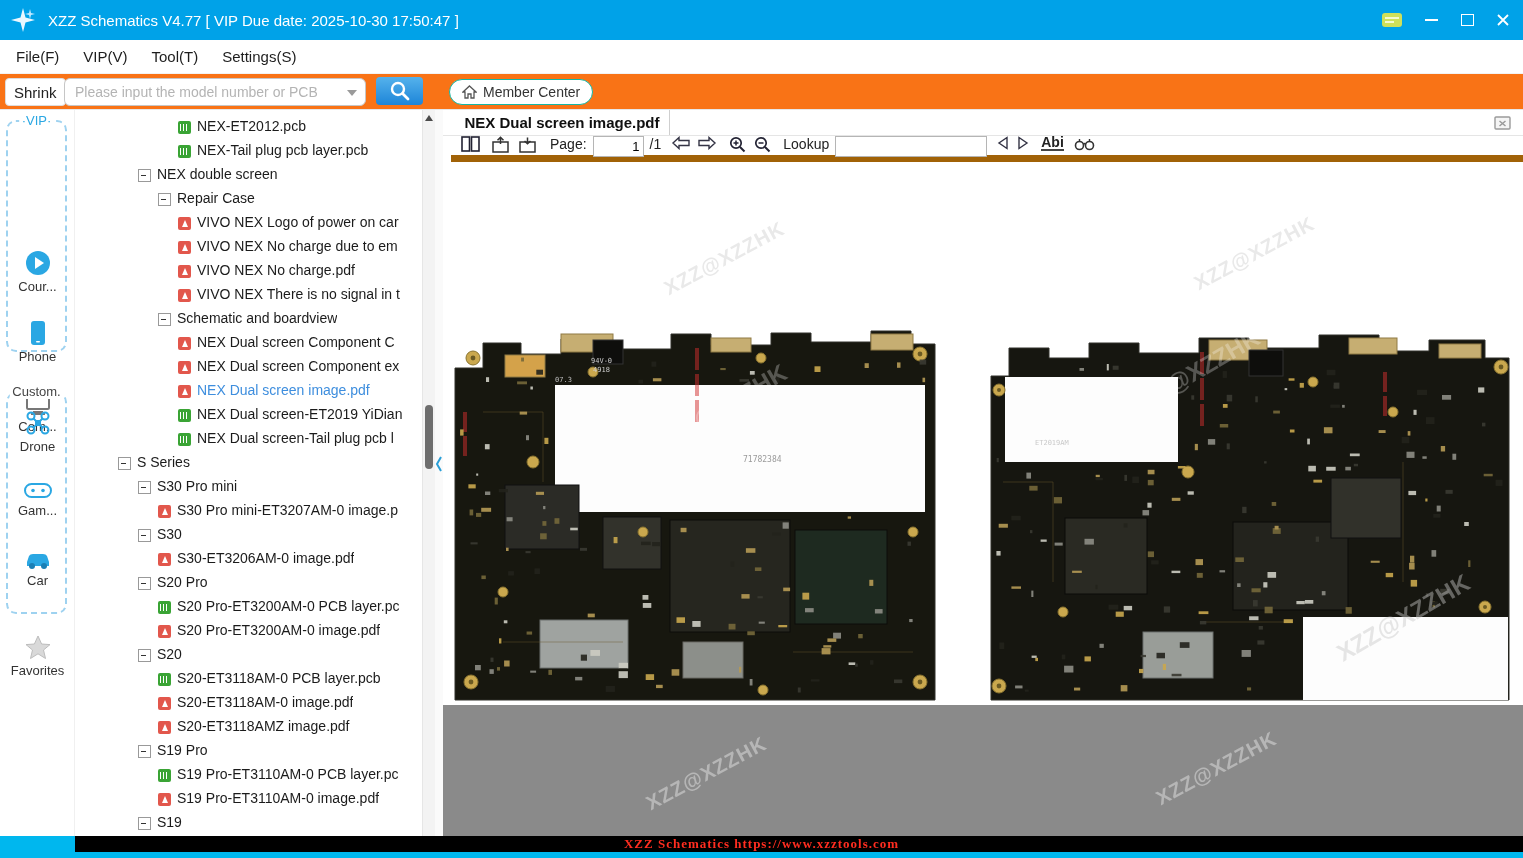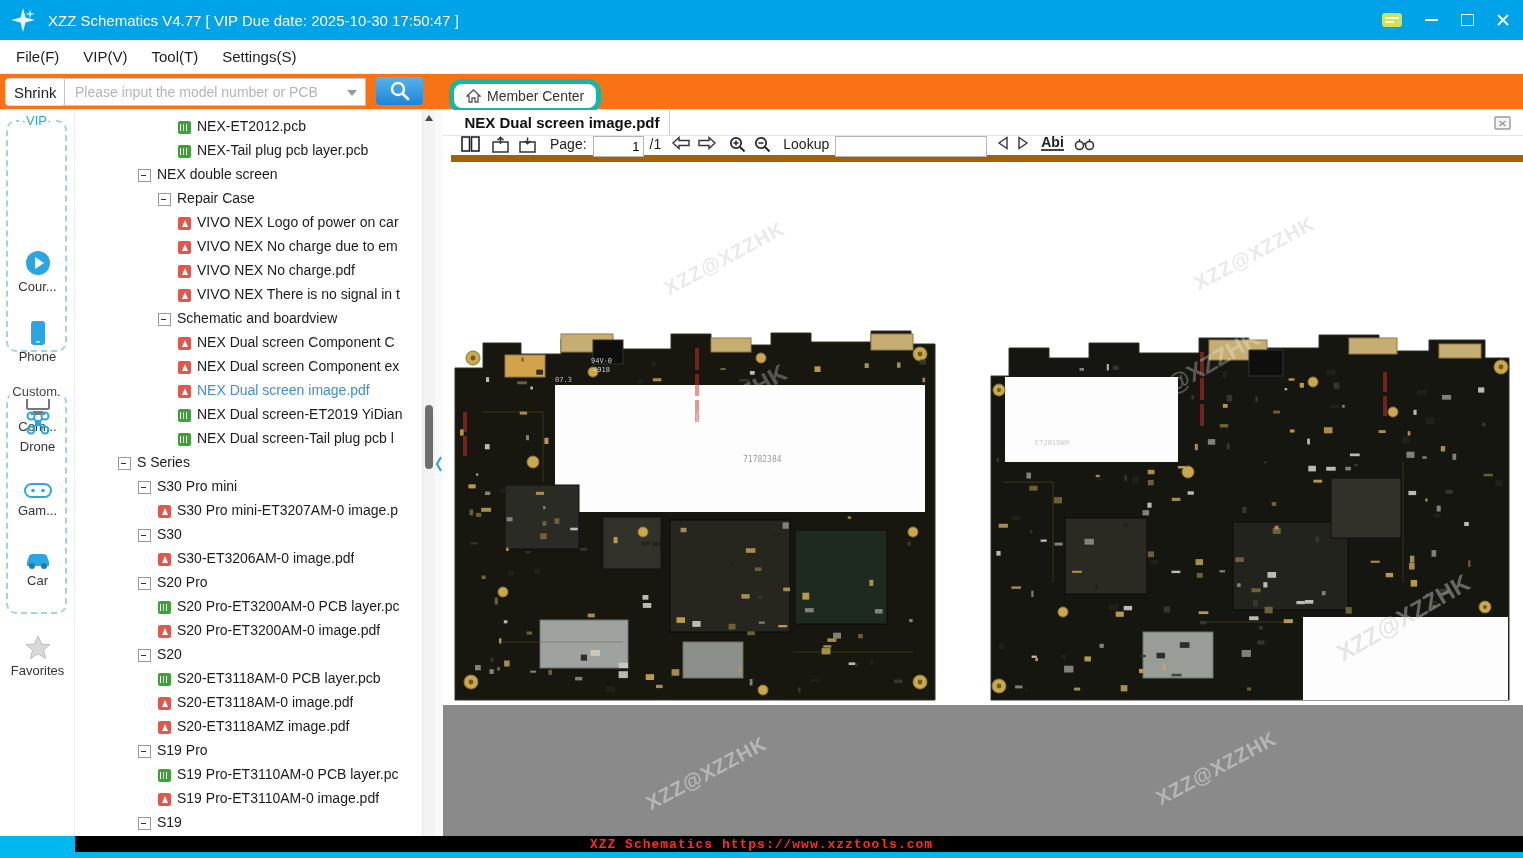--- a/index.html
+++ b/index.html
@@ -18,27 +18,27 @@
 
   
   #menubar{left:0;top:40px;width:1523px;height:34px;background:#fff;display:flex;align-items:center;
            padding-left:16px;gap:24px;font-size:15px;color:#1d1d1d;box-sizing:border-box;border-bottom:1px solid #f3f3f3;}
   .menu-item{cursor:default;}
 
   
   #toolbar{left:0;top:74px;width:1523px;height:36px;background:#f97316;border-bottom:1px solid #e7e7e7;box-sizing:border-box;}
   #shrink-btn{position:absolute;left:5px;top:4px;height:26px;padding:0 8px;border:1px solid #dcdcdc;border-radius:4px;
               background:#fff;font-size:15px;color:#222;display:flex;align-items:center;}
-  #search-box{position:absolute;left:64px;top:4px;width:300px;height:26px;border:1px solid #c6c6c6;border-radius:0;background:#fff;}
+  #search-box{position:absolute;left:64px;top:4px;width:300px;height:26px;border:1px solid #c6c6c6;border-radius:6px;background:#fff;}
   #search-input{border:none;outline:none;width:270px;height:24px;margin-left:8px;font-size:14px;color:#333;font-family:"Liberation Sans",sans-serif;}
   #search-input::placeholder{color:#b4b4b4;}
   #search-chevron{position:absolute;right:8px;top:11px;width:0;height:0;border-left:5px solid transparent;border-right:5px solid transparent;border-top:6px solid #9a9a9a;}
   #search-btn{position:absolute;left:376px;top:3px;width:47px;height:28px;border:none;border-radius:4px;
               background:linear-gradient(#55b2ec,#1d85d8);display:flex;align-items:center;justify-content:center;}
-  #member-center-btn{position:absolute;left:449px;top:5px;height:24px;padding:0 12px;border:5px solid #14b8a6;border-radius:13px;
+  #member-center-btn{position:absolute;left:449px;top:5px;height:24px;padding:0 12px;border:1px solid #14b8a6;border-radius:13px;
               background:#fff;display:flex;align-items:center;gap:6px;font-size:14px;color:#333;}
 
   
   #sidebar{left:0;top:110px;width:75px;height:726px;background:#fff;border-right:1px solid #f0f0f0;box-sizing:border-box;}
   .dashed-box{position:absolute;left:6px;width:61px;border:2px dashed #9ed2f0;border-radius:10px;box-sizing:border-box;}
   #vip-box{top:10px;height:232px;}
   #custom-box{top:282px;height:222px;}
   .box-label{position:absolute;top:-9px;left:50%;transform:translateX(-50%);background:#fff;padding:0 3px;font-size:13px;white-space:nowrap;}
   #vip-label{color:#2aa7e3;}
   #custom-label{color:#444;top:-10px;}
@@ -87,21 +87,21 @@
   #viewport{position:absolute;left:0;top:52px;width:1080px;height:674px;background:#8a8a8a;overflow:hidden;}
   #pdf-page{position:absolute;left:0;top:0;width:1080px;height:543px;background:#fff;}
   .wm{position:absolute;font-size:20px;font-weight:bold;letter-spacing:1px;transform:rotate(-28deg);white-space:nowrap;pointer-events:none;}
   .wm.onpage{color:#e9e9e9;}
   .wm.ongray{color:rgba(255,255,255,0.38);}
 
   
   #status-left{left:0;top:836px;width:75px;height:22px;background:#00b7ee;}
   #statusbar{left:75px;top:836px;width:1448px;height:16px;background:#000;}
   #status-text{position:absolute;left:-75px;top:0;width:1523px;height:16px;display:flex;align-items:center;justify-content:center;
-      font-family:Liberation Mono, monospace;font-weight:bold;font-size:13px;color:#ff2d20;letter-spacing:1px;}
+      font-family:Liberation Serif, serif;font-weight:bold;font-size:13px;color:#ff2d20;letter-spacing:1px;}
   #bottomstrip{left:75px;top:852px;width:1448px;height:6px;background:#00b7ee;}
 </style>
 </head>
 <body>
 
 <div class="abs" id="titlebar">
   <svg id="app-icon" width="26" height="26">
     <polygon points="13,1 15.5,10.5 25,13 15.5,15.5 13,25 10.5,15.5 1,13 10.5,10.5" fill="#eaf7ff"></polygon>
     <polygon points="20,2 21,6 25,7 21,8 20,12 19,8 15,7 19,6" fill="#bfe9ff"></polygon>
   </svg>

